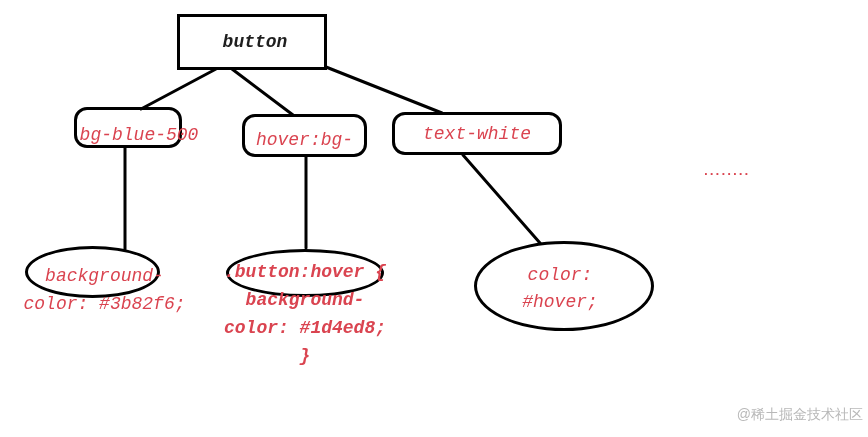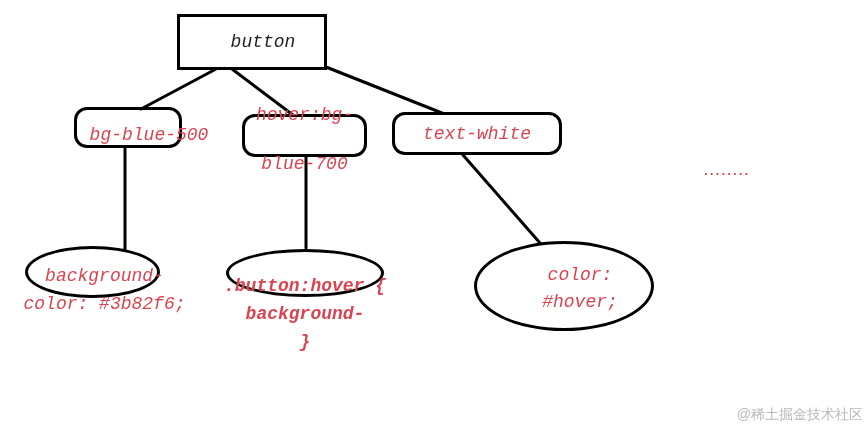--- a/index.html
+++ b/index.html
@@ -70,55 +70,55 @@
   <svg class="edges" viewBox="0 0 868 437" xmlns="http://www.w3.org/2000/svg" aria-hidden="true">
     <line x1="216" y1="69" x2="141" y2="109"></line>
     <line x1="232" y1="69" x2="293" y2="115"></line>
     <line x1="326" y1="67" x2="442" y2="113"></line>
     <line x1="125" y1="147" x2="125" y2="249"></line>
     <line x1="306" y1="156" x2="306" y2="248"></line>
     <line x1="463" y1="155" x2="540" y2="243"></line>
   </svg>
 
   <div class="shape rect" style="left:177px; top:14px; width:150px; height:56px;"></div>
-  <div class="lbl root-lbl" style="left:188px; top:14px; width:150px; height:56px;">
+  <div class="lbl root-lbl" style="left:180px; top:14px; width:150px; height:56px;font-weight:bold;">
     <span>button</span>
   </div>
 
   <div class="shape rounded" style="left:74px; top:107px; width:108px; height:41px;"></div>
-  <div class="lbl" style="left:84px; top:107px; width:108px; height:55px; transform:translateX(11px);">
+  <div class="lbl" style="left:74px; top:107px; width:108px; height:55px; transform:translateX(11px);">
     <span>bg-blue-500</span>
   </div>
 
   <div class="shape rounded" style="left:242px; top:114px; width:125px; height:43px;"></div>
   <div class="lbl" style="left:242px; top:114px; width:125px; height:43px; transform:translateY(4px);gap:25px;">
     <span>hover:bg-</span>
-    <span>blue-700</span>
   </div>
 
   <div class="shape rounded" style="left:392px; top:112px; width:170px; height:43px;"></div>
   <div class="lbl" style="left:392px; top:112px; width:170px; height:43px;">
     <span>text-white</span>
   </div>
 
   <div class="shape ellipse" style="left:25px; top:246px; width:135px; height:52px;"></div>
   <div class="lbl lh28" style="left:25px; top:246px; width:135px; height:52px; transform:translate(12px,2px);">
     <span>background-</span>
     <span>color: #3b82f6;</span>
   </div>
 
   <div class="shape ellipse" style="left:226px; top:249px; width:158px; height:48px;"></div>
   <div class="lbl lh28" style="left:206px; top:249px; width:198px; height:48px; transform:translateY(25px);font-weight:bold;">
     <span>.button:hover {</span>
     <span>background-</span>
+    <span>color: #1d4ed8;</span>
     <span>}</span>
   </div>
 
   <div class="shape ellipse" style="left:474px; top:241px; width:180px; height:90px; border-width:3.5px;"></div>
-  <div class="lbl lh27" style="left:490px; top:241px; width:180px; height:90px; transform:translateY(3px);">
+  <div class="lbl lh27" style="left:470px; top:241px; width:180px; height:90px; transform:translateY(3px);">
     <span>color:</span>
     <span>#hover;</span>
   </div>
 
   <div class="dots">........</div>
 
   <div class="watermark">@稀土掘金技术社区</div>
 
 </div>
 

